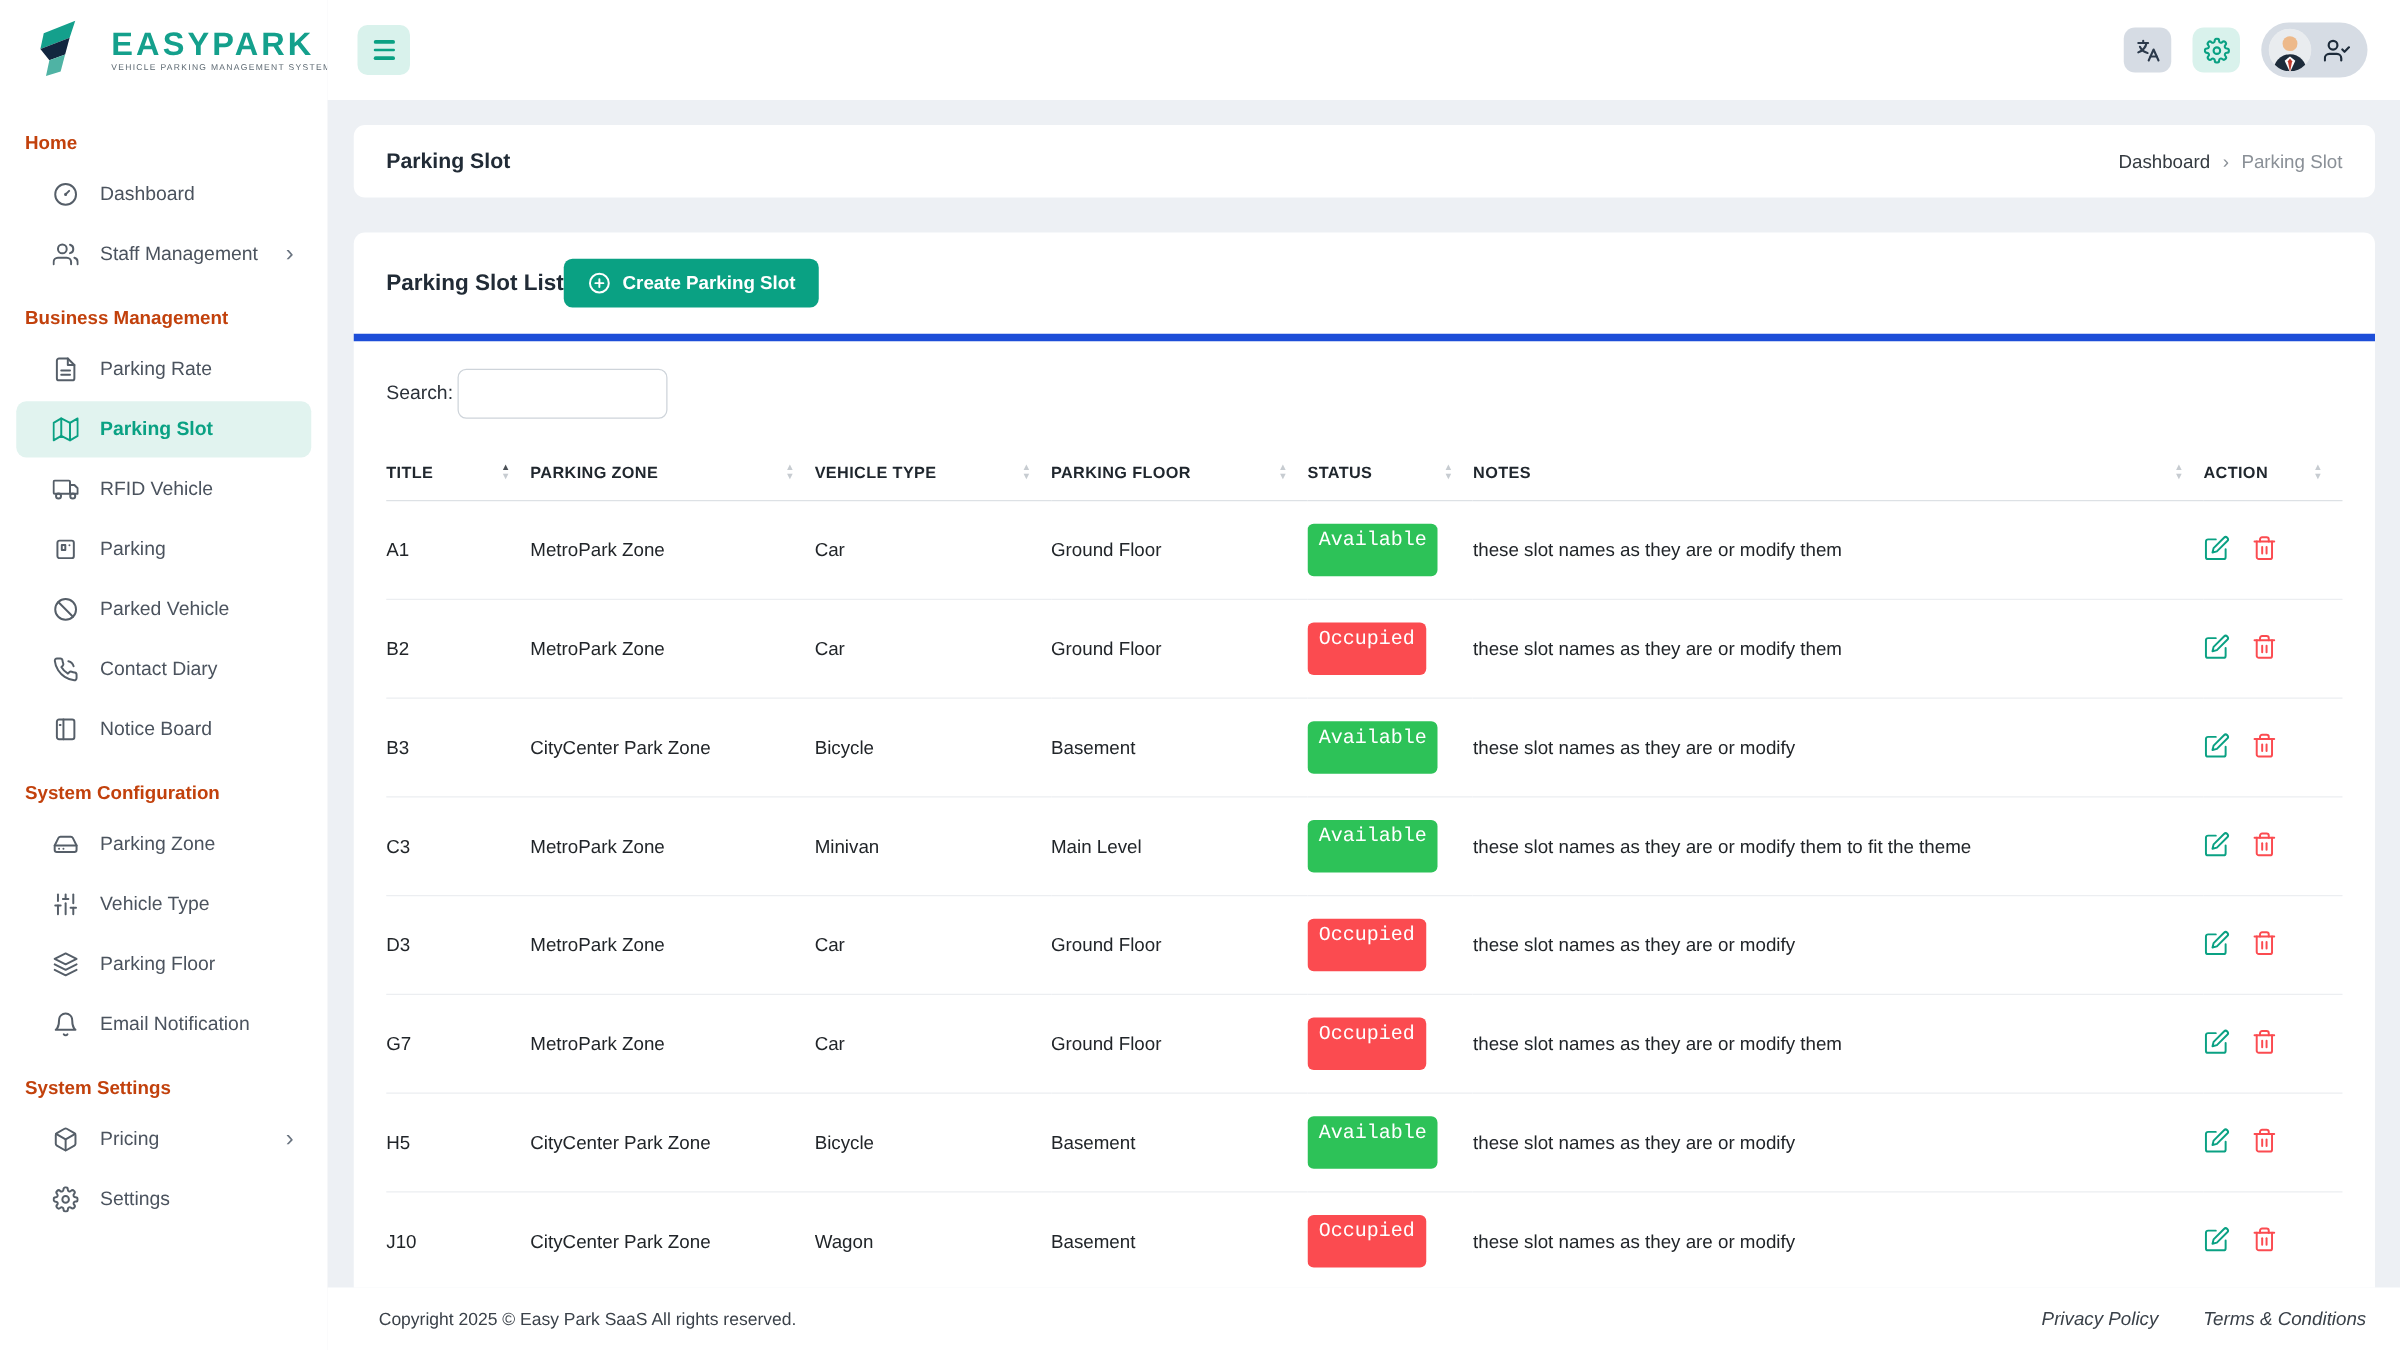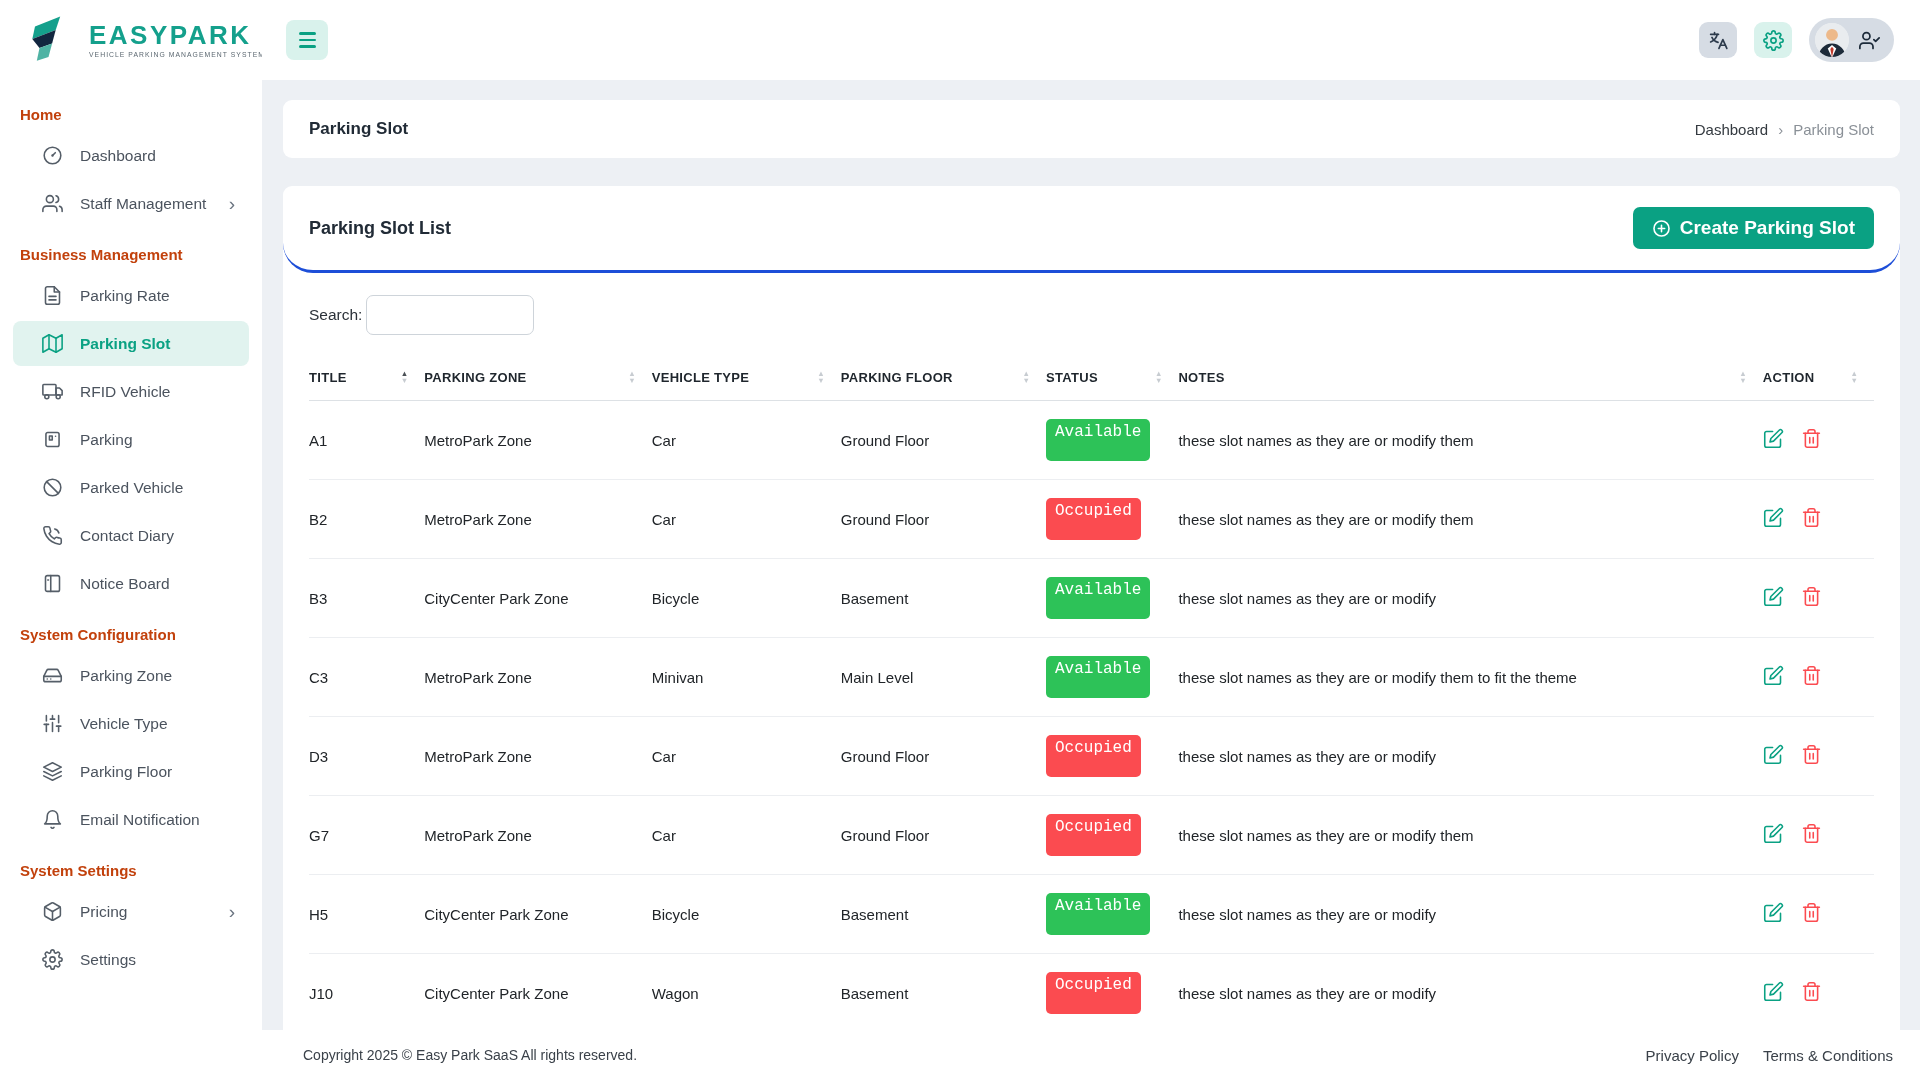--- a/index.html
+++ b/index.html
@@ -47,25 +47,25 @@
   .content { flex:1; padding:20px 20px 0 21px; overflow:hidden; }
   .card { background:#fff; border-radius:9px; }
   .page-head { height:58px; display:flex; align-items:center; justify-content:space-between; padding:0 26px; }
   .page-title { font-size:17px; font-weight:bold; color:#212b36; }
   .breadcrumb { display:flex; align-items:center; gap:10px; font-size:15px; }
   .bc-link { color:#343a40; cursor:pointer; }
   .bc-sep { color:#8a9097; font-size:15px; }
   .bc-current { color:#8a9097; }
 
   .table-card { margin-top:28px; }
-  .card-head { display:flex; align-items:center; justify-content:space-between; padding:21px 26px;
-               border-bottom:3px solid #1d4ed8;border-radius:30px; }
+  .card-head { display:flex; align-items:center; padding:21px 26px;
+               border-bottom:6px solid #1d4ed8; }
   .card-title { font-size:18px; font-weight:bold; color:#212b36; }
   .create-btn { display:flex; align-items:center; gap:9px; background:#0aa183; color:#fff; border:none;
-                border-radius:7px; padding:10px 19px; font-size:19px; font-weight:bold; cursor:pointer;
+                border-radius:7px; padding:10px 19px; font-size:15px; font-weight:bold; cursor:pointer;
                 font-family:"Liberation Sans",sans-serif; }
   .create-btn svg { width:19px; height:19px; }
   .card-body { padding:22px 26px 24px; }
 
   .toolbar { display:flex; align-items:center; justify-content:space-between; margin-bottom:20px; }
   .btn-group { display:flex; background:#0aa183; border-radius:7px; overflow:hidden; }
   .btn-group button { background:transparent; border:none; color:#fff; font-size:16px; font-weight:bold;
                       padding:10px 20px; cursor:pointer; font-family:"Liberation Sans",sans-serif;
                       display:flex; align-items:center; gap:8px; }
   .caret { display:inline-block; width:0; height:0; border-left:5px solid transparent;
@@ -105,21 +105,21 @@
   .page-item { min-width:41px; height:40px; display:flex; align-items:center; justify-content:center;
                border:1px solid #dfe3e7; background:#fff; color:#16304e; font-size:15px; cursor:pointer;
                margin-left:-1px; }
   .page-item:first-child { border-radius:8px 0 0 8px; margin-left:0; }
   .page-item:last-child { border-radius:0 8px 8px 0; }
   .page-item.active { background:#0f2b46; border-color:#0f2b46; color:#efe3cd; font-size:16px; }
 
   .page-footer { height:50px; background:#fff; flex-shrink:0; display:flex; align-items:center;
                  justify-content:space-between; padding:0 27px 0 41px; }
   .copyright { font-size:14px; color:#3a4149; }
-  .footer-links { display:flex; gap:24px; }
+  .footer-links { display:flex; gap:36px;font-style:italic; }
   .footer-links span { font-size:15px; color:#3a4149; cursor:pointer; }
 </style>
 </head>
 <body>
 
 <div class="app">
 
   <aside class="sidebar">
     <div class="logo">
       <svg class="logo-mark" viewBox="0 0 60 60">

